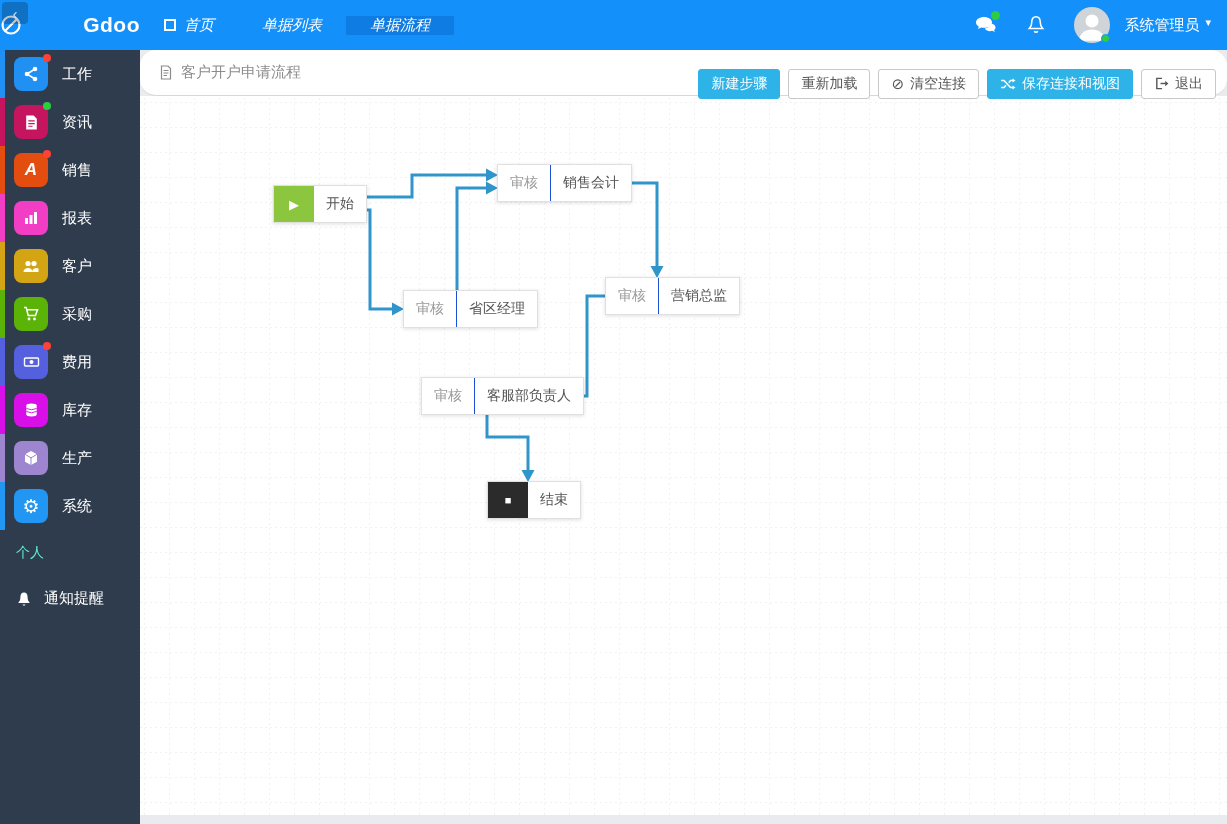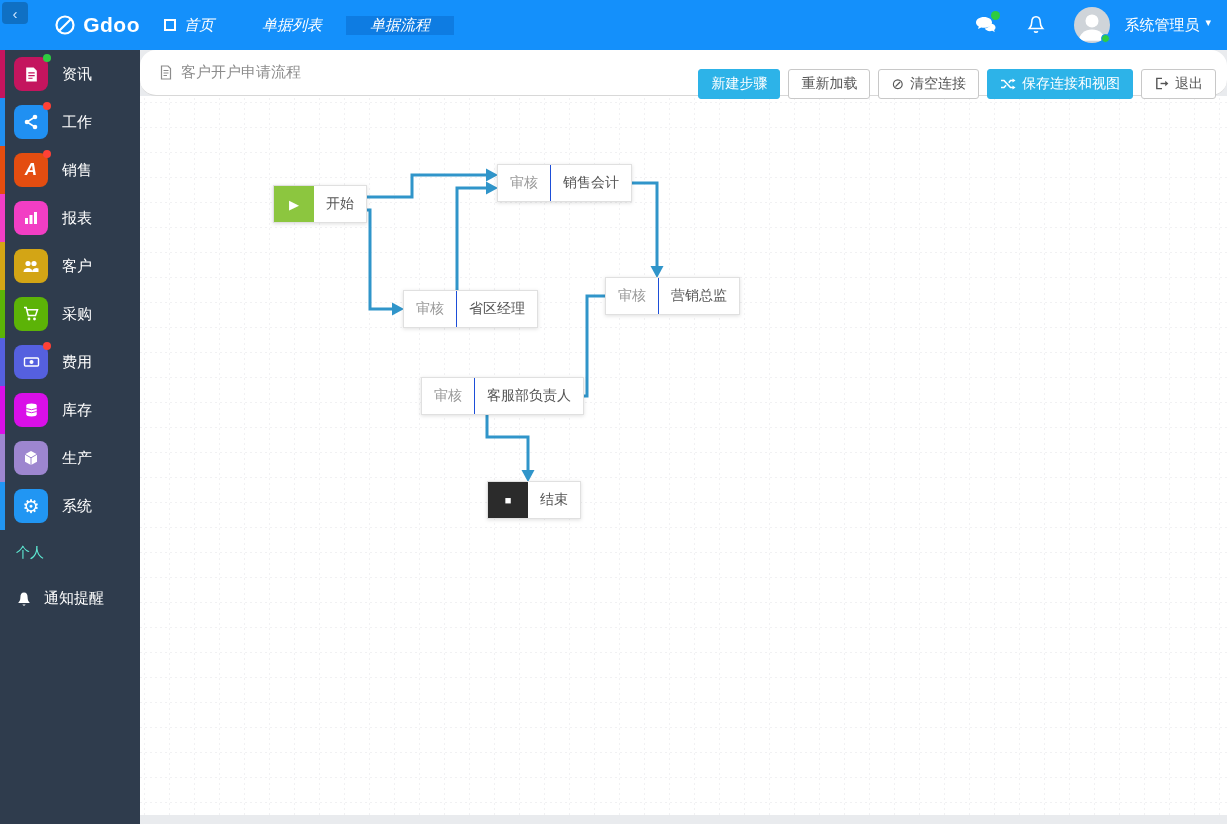--- a/index.html
+++ b/index.html
@@ -5,21 +5,21 @@
   * { margin:0; padding:0; box-sizing:border-box; }
   html,body { width:1227px; height:824px; overflow:hidden;
     font-family:"Liberation Sans","DejaVu Sans",sans-serif; background:#e9ebee; }
 
   
   .navbar { position:absolute; left:0; top:0; width:1227px; height:50px;
     background:#1490fb; display:flex; align-items:stretch; z-index:30; }
   .collapse-btn { position:absolute; left:2px; top:2px; width:26px; height:22px;
     background:rgba(0,0,0,.22); border-radius:4px; color:#cfe6ff; font-size:15px;
     display:flex; align-items:center; justify-content:center; cursor:pointer; line-height:1; }
-  .brand { width:140px; display:flex; align-items:center; justify-content:flex-end;
+  .brand { width:140px; display:flex; align-items:center; justify-content:space-between;
     gap:7px; color:#fff; font-size:21px; font-weight:bold; letter-spacing:.5px; }
   .brand svg { display:block; }
   .nav-tabs { display:flex; align-items:center;font-style:italic; }
   .nav-tab { padding:0 24px; display:flex; align-items:center; gap:8px;
     color:#fff; font-size:15px; cursor:pointer; }
   .nav-tab.active { background:#0e7ce2; }
   .home-sq { width:12px; height:12px; border:2px solid #fff; display:inline-block; }
   .nav-right { margin-left:auto; display:flex; align-items:center; gap:26px; padding-right:16px; }
   .nav-ico { position:relative; width:24px; height:24px; display:flex;
     align-items:center; justify-content:center; cursor:pointer; }
@@ -132,43 +132,43 @@
     </div>
   </div>
   <div class="collapse-btn">
     <span>‹</span>
   </div>
 </div>
 
 <div class="sidebar">
 
   <div class="side-item">
+    <span class="side-strip" style="background-color: rgb(32, 144, 242);"></span>
+    <span class="side-ico" style="background-color: rgb(32, 144, 242);">
+      <svg width="16" height="16" viewBox="0 0 16 16">
+          <circle cx="12" cy="3" r="2.3" fill="#fff"></circle>
+          <circle cx="4" cy="8" r="2.3" fill="#fff"></circle>
+          <circle cx="12" cy="13" r="2.3" fill="#fff"></circle>
+          <path d="M4 8 L12 3 M4 8 L12 13" stroke="#fff" stroke-width="1.5"></path>
+        </svg>
+      <span class="dot red"></span>
+    </span>
+    <span class="side-label">工作</span>
+  </div>
+
+  <div class="side-item">
     <span class="side-strip" style="background-color: rgb(196, 21, 94);"></span>
     <span class="side-ico" style="background-color: rgb(196, 21, 94);">
       <svg width="17" height="17" viewBox="0 0 16 16">
           <path d="M3 1.5 h7 l3 3 v10 H3 Z" fill="#fff"></path>
           <path d="M5 6.5h6 M5 9h6 M5 11.5h4" stroke="#c4155e" stroke-width="1.1"></path>
         </svg>
       <span class="dot green"></span>
     </span>
     <span class="side-label">资讯</span>
-  </div>
-
-  <div class="side-item">
-    <span class="side-strip" style="background-color: rgb(32, 144, 242);"></span>
-    <span class="side-ico" style="background-color: rgb(32, 144, 242);">
-      <svg width="16" height="16" viewBox="0 0 16 16">
-          <circle cx="12" cy="3" r="2.3" fill="#fff"></circle>
-          <circle cx="4" cy="8" r="2.3" fill="#fff"></circle>
-          <circle cx="12" cy="13" r="2.3" fill="#fff"></circle>
-          <path d="M4 8 L12 3 M4 8 L12 13" stroke="#fff" stroke-width="1.5"></path>
-        </svg>
-      <span class="dot red"></span>
-    </span>
-    <span class="side-label">工作</span>
   </div>
 
   <div class="side-item">
     <span class="side-strip" style="background-color: rgb(228, 77, 16);"></span>
     <span class="side-ico" style="background-color: rgb(228, 77, 16);">
       <span class="ico-letter">A</span>
       <span class="dot red"></span>
     </span>
     <span class="side-label">销售</span>
   </div>

